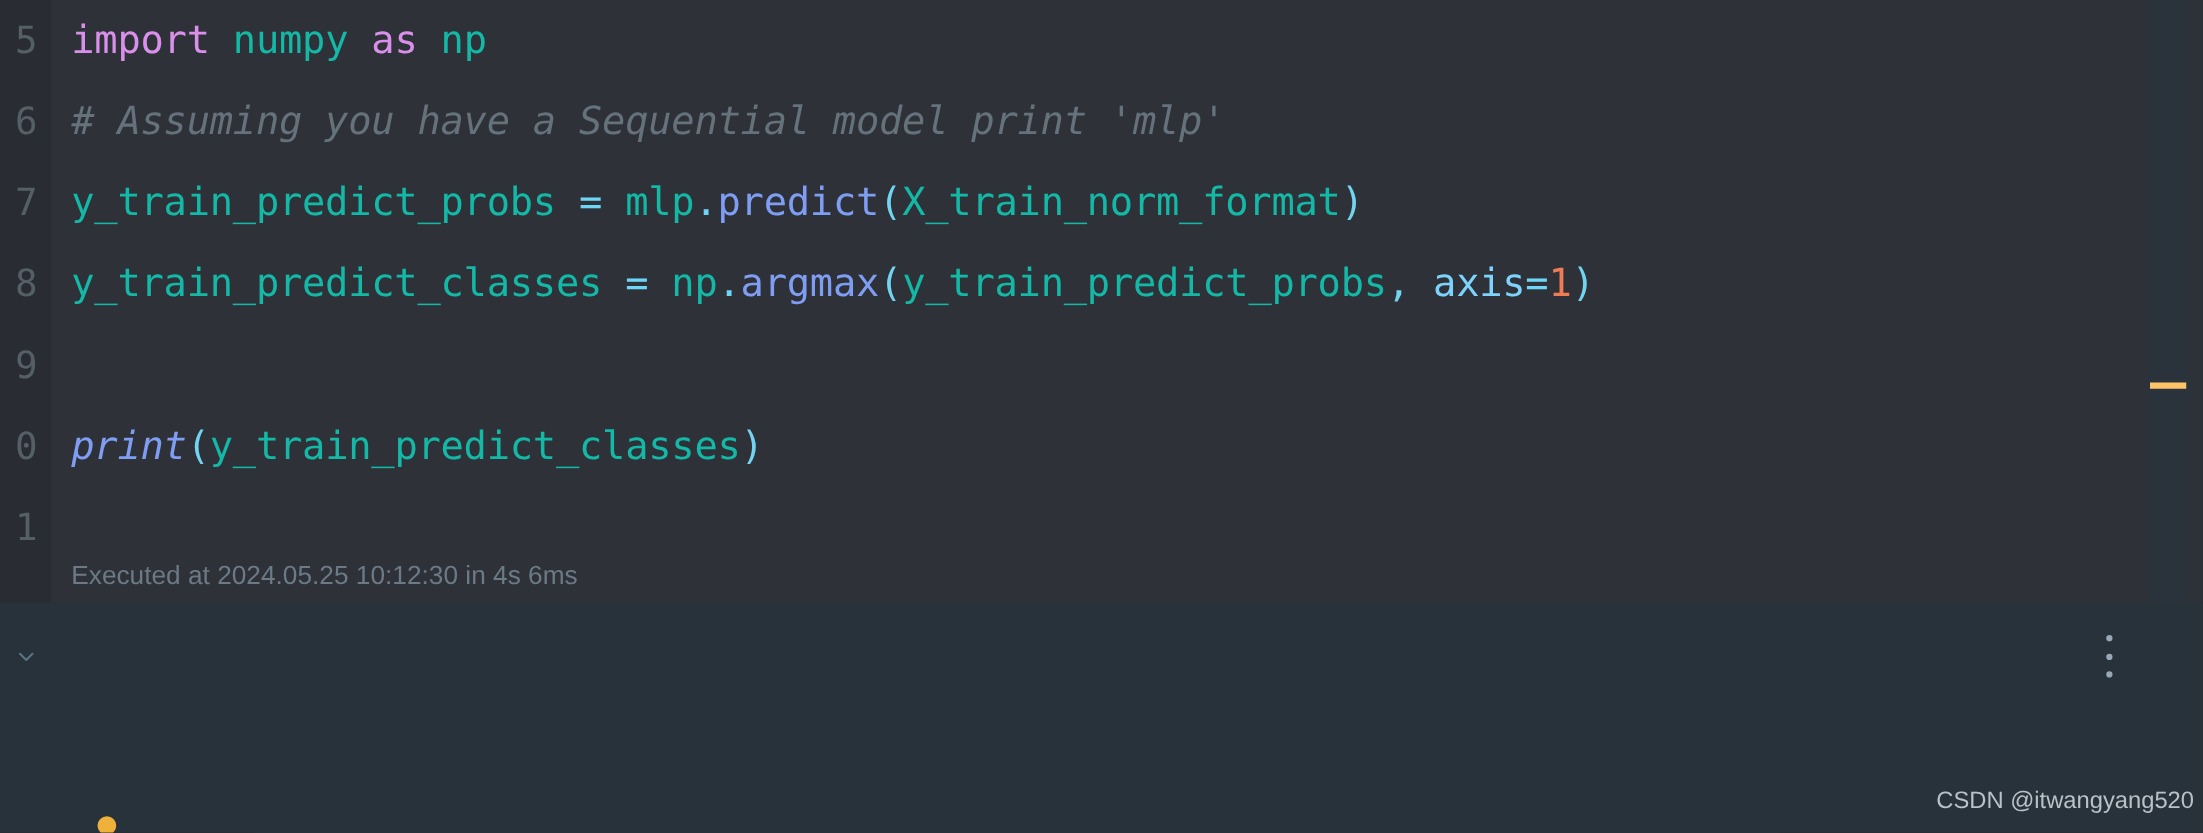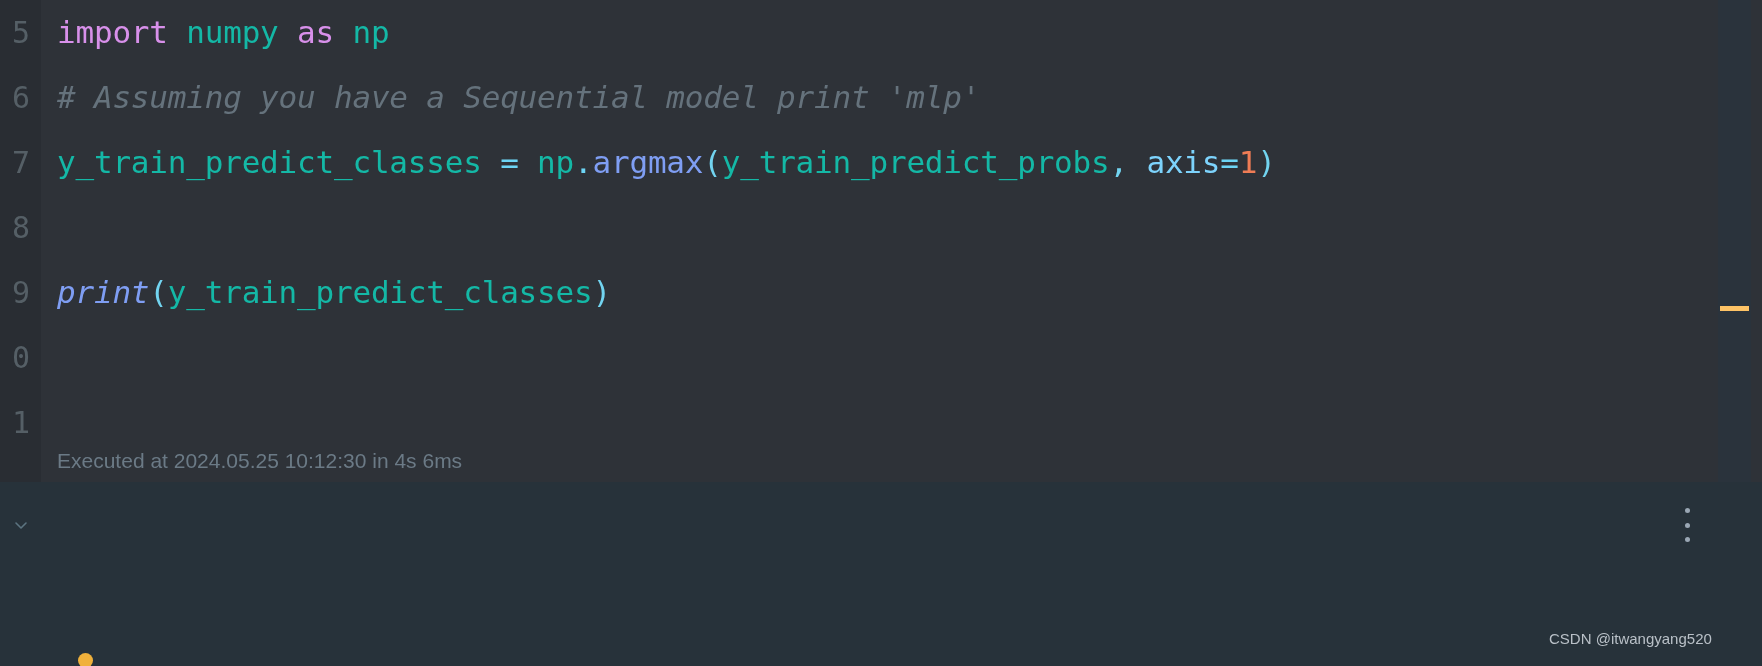--- a/index.html
+++ b/index.html
@@ -176,21 +176,21 @@
     width: 16px;
     height: 666px;
     background: transparent;
   }
 
   .watermark {
     position: absolute;
     left: 1549px;
     top: 630px;
     font-family: "Liberation Sans", sans-serif;
-    font-size: 15px;
+    font-size: 19px;
     color: #b9c0c7;
     white-space: pre;
   }
 </style>
 </head>
 <body>
 
 <div class="ide">
 
   <div class="editor-cell">
@@ -201,20 +201,21 @@
       <div class="gutter-line">7</div>
       <div class="gutter-line">8</div>
       <div class="gutter-line">9</div>
       <div class="gutter-line">0</div>
       <div class="gutter-line">1</div>
     </div>
 
     <div class="code-area">
       <div class="code-line"><span class="tok-kw">import</span><span class="tok-plain"> </span><span class="tok-plain">numpy</span><span class="tok-plain"> </span><span class="tok-kw">as</span><span class="tok-plain"> </span><span class="tok-plain">np</span></div>
       <div class="code-line"><span class="tok-comment"># Assuming you have a Sequential model print 'mlp'</span></div>
+      <div class="code-line"><span class="tok-plain">y_train_predict_probs </span><span class="tok-op">=</span><span class="tok-plain"> mlp</span><span class="tok-dot">.</span><span class="tok-func">predict</span><span class="tok-punc">(</span><span class="tok-plain">X_train_norm_format</span><span class="tok-punc">)</span></div>
       <div class="code-line"><span class="tok-plain">y_train_predict_classes </span><span class="tok-op">=</span><span class="tok-plain"> np</span><span class="tok-dot">.</span><span class="tok-func">argmax</span><span class="tok-punc">(</span><span class="tok-plain">y_train_predict_probs</span><span class="tok-punc">,</span><span class="tok-plain"> </span><span class="tok-param">axis</span><span class="tok-op">=</span><span class="tok-num">1</span><span class="tok-punc">)</span></div>
       <div class="code-line"></div>
       <div class="code-line"><span class="tok-builtin">print</span><span class="tok-punc">(</span><span class="tok-plain">y_train_predict_classes</span><span class="tok-punc">)</span></div>
       <div class="code-line"></div>
     </div>
 
     <div class="exec-info">Executed at 2024.05.25 10:12:30 in 4s 6ms</div>
   </div>
 
   <div class="right-strip"></div>

